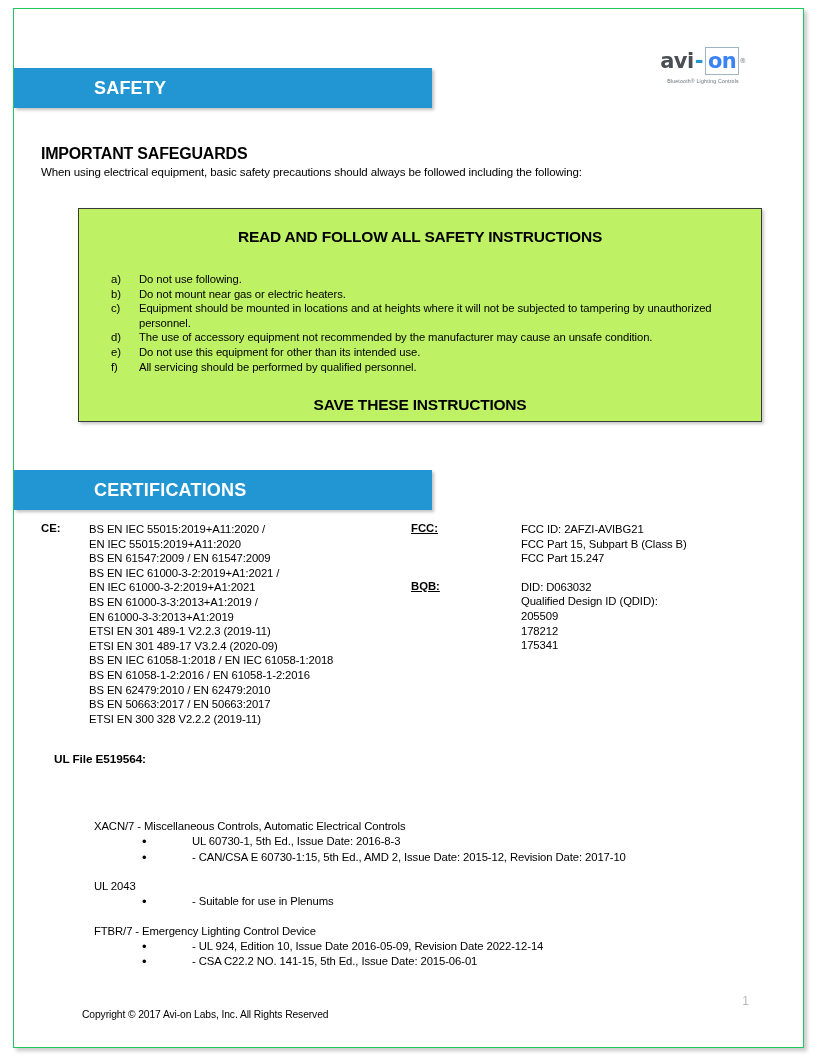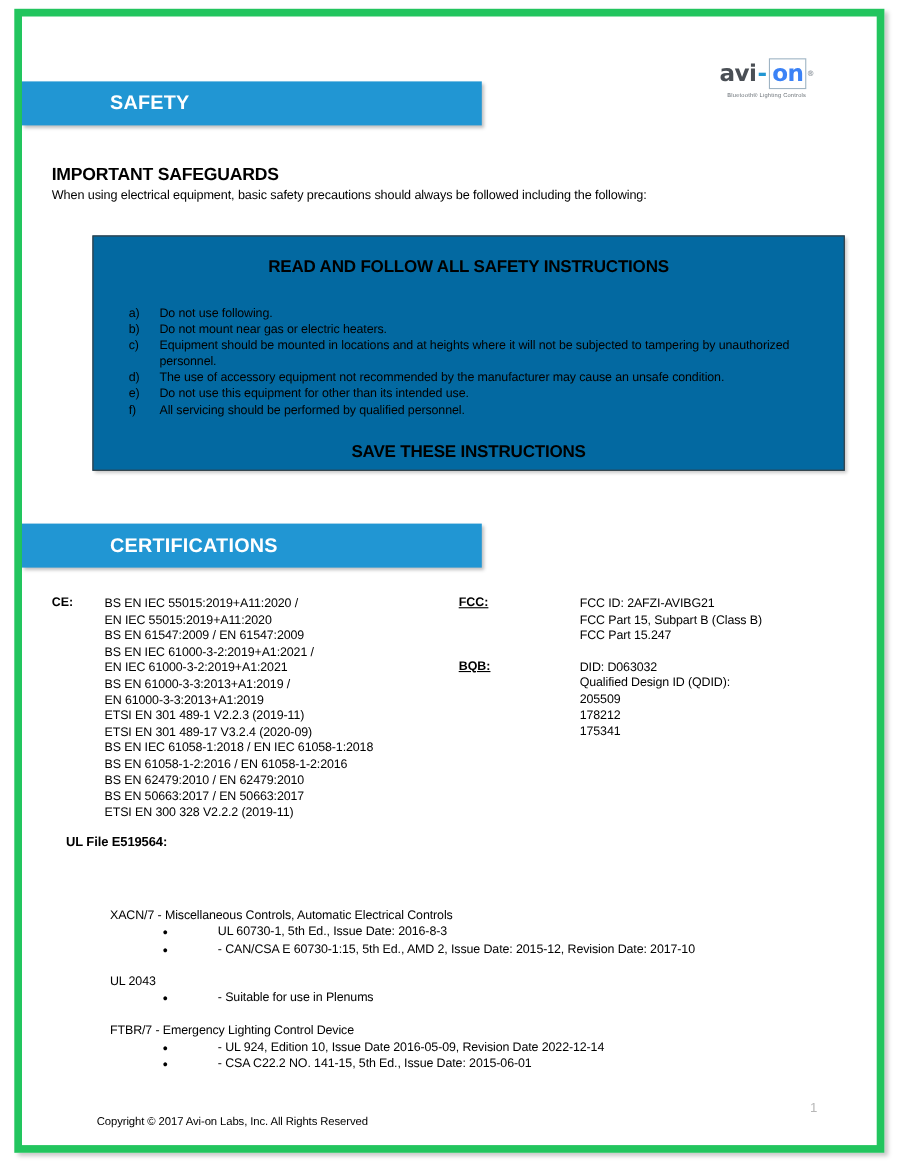--- a/index.html
+++ b/index.html
@@ -17,21 +17,21 @@
   }
 
   
   #page-sheet {
     position: absolute;
     left: 13px;
     top: 8px;
     width: 791px;
     height: 1040px;
     background: #ffffff;
-    border: 7px solid #22c55e;
+    border: 1px solid #22c55e;
     box-sizing: border-box;
     box-shadow: 3px 3px 4px rgba(0,0,0,0.22);
   }
 
   
   #brand-logo {
     position: absolute;
     right: 48px;
     top: 38px;
     width: 104px;
@@ -118,21 +118,21 @@
   
   #instruction-box {
     position: absolute;
     left: 64px;
     top: 199px;
     width: 684px;
     height: 214px;
     border: 1px solid #3a3a3a;
     box-sizing: border-box;
     box-shadow: 2px 2px 3px rgba(0,0,0,0.22);
-    background: #0369a1;
+    background: #bef264;
   }
   #instruction-heading {
     text-align: center;
     font-size: 15.5px;
     font-weight: 700;
     letter-spacing: -0.2px;
     margin-top: 19px;
   }
   #instruction-list {
     margin: 26px 0 0 0;
@@ -161,21 +161,21 @@
     font-size: 15.5px;
     font-weight: 700;
     letter-spacing: -0.2px;
     margin-top: 22px;
   }
 
   
   #cert-grid {
     position: absolute;
     left: 27px;
-    top: 527px;
+    top: 513px;
     width: 740px;
     display: flex;
   }
   .cert-col { width: 370px; position: relative; }
   .cert-block { display: flex; margin-bottom: 0; }
   .cert-label {
     font-size: 11.3px;
     font-weight: 700;
     flex: 0 0 auto;
   }

